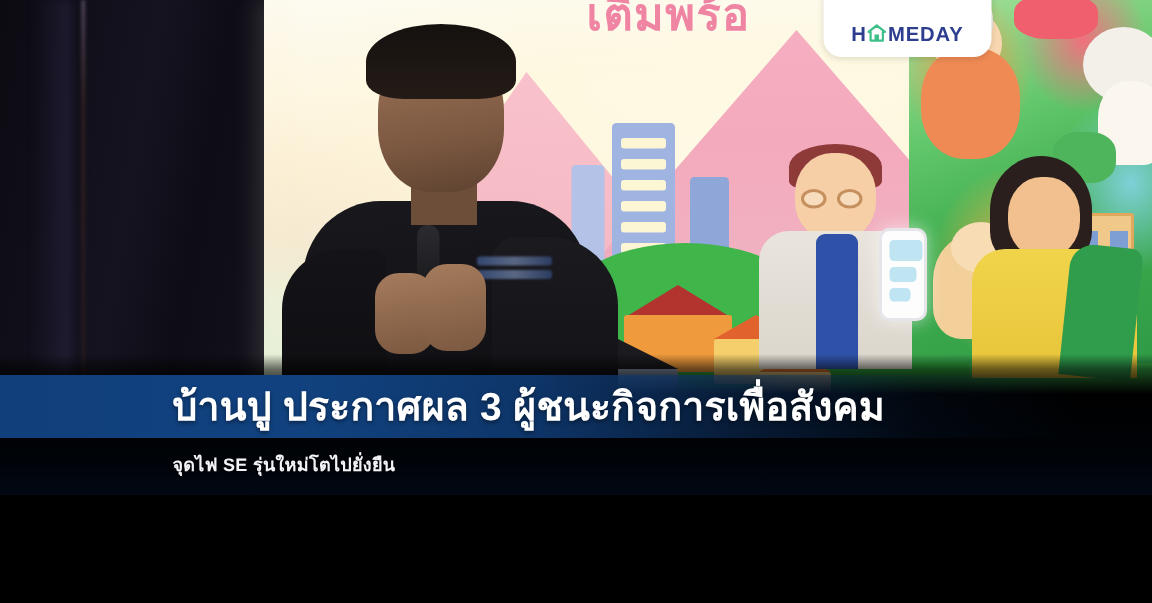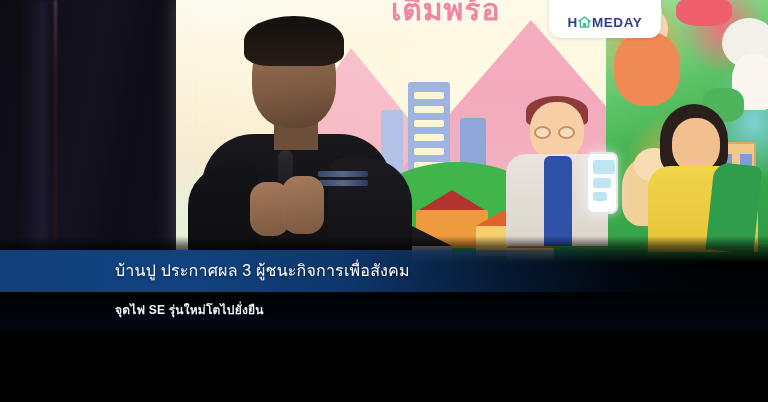--- a/index.html
+++ b/index.html
@@ -250,21 +250,21 @@
     position:absolute; left:0; top:250px; width:768px; height:42px;
     background:linear-gradient(90deg,
       #103f7c 0%, #11427f 26%, rgba(15,58,114,.92) 46%,
       rgba(13,48,96,.55) 64%, rgba(10,36,74,.18) 80%, rgba(8,28,58,0) 94%);
     z-index:25;
   }
 
   .headline {
     position:absolute; left:115px; top:251px;
     z-index:30;
-    font-size:16px; font-weight:normal; color:#ffffff;
+    font-size:26px; font-weight:bold; color:#ffffff;
     letter-spacing:.2px; white-space:nowrap; line-height:40px;
     text-shadow:0 1px 3px rgba(0,0,0,.45);
   }
   .subheadline {
     position:absolute; left:115px; top:298px;
     z-index:30;
     font-size:12px; font-weight:bold; color:#f2f4f8;
     letter-spacing:.2px; white-space:nowrap; line-height:24px;
     text-shadow:0 1px 2px rgba(0,0,0,.6);
   }

